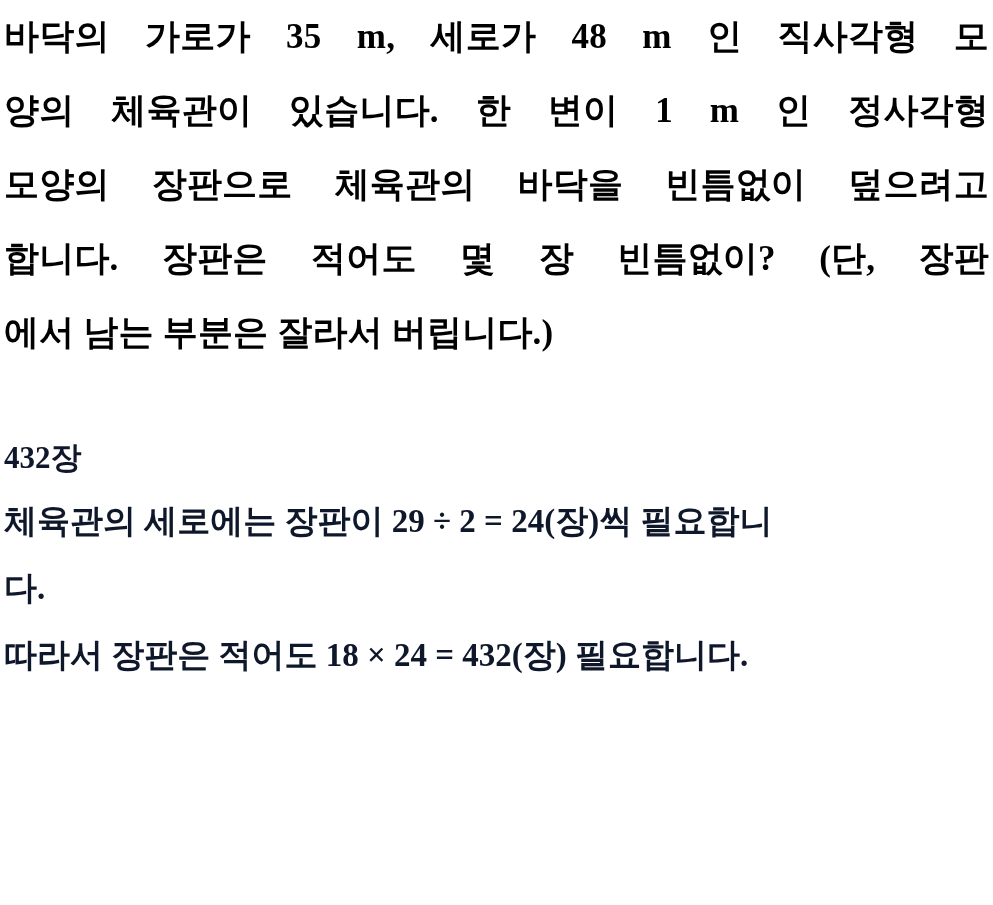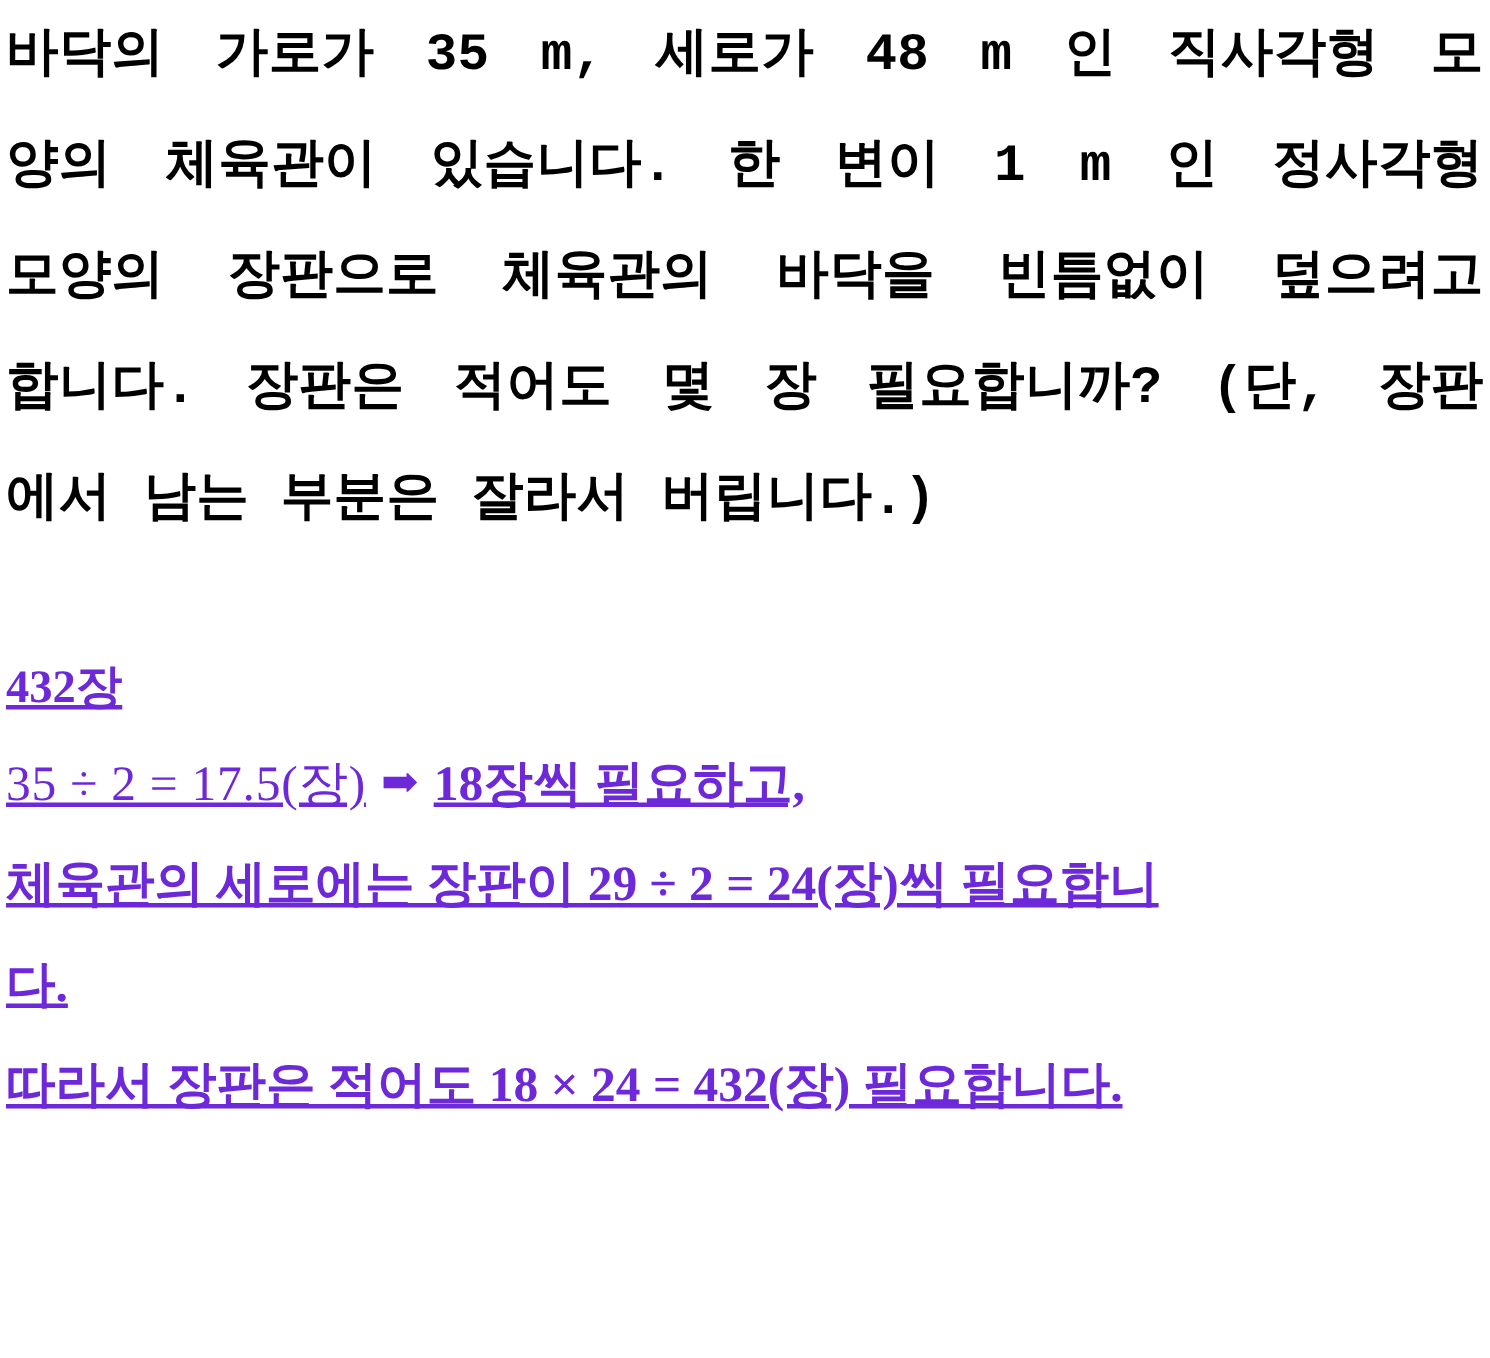--- a/index.html
+++ b/index.html
@@ -19,40 +19,38 @@
     height: 905px;
     box-sizing: border-box;
     padding: 0 4px;
   }
   .problem {
     color: #000000;
     font-size: 35px;
     line-height: 74px;
     font-weight: 700;
     letter-spacing: 0.2px;
-    font-family: Liberation Mono, monospace;
   }
   .problem .line {
     white-space: nowrap;
     display: block;
     text-align: justify;
     text-align-last: justify;
   }
   .problem .line.last {
     text-align-last: left;
   }
   .gap {
     height: 58px;
   }
   .solution {
-    color: #6d28d9;
+    color: #0f172a;
     font-size: 33px;
     line-height: 67px;
     font-weight: 700;
-    text-decoration: underline;
   }
   .solution .ans {
     display: block;
     font-size: 31px;
     line-height: 60px;
   }
   .solution .line {
     display: block;
     white-space: nowrap;
   }
@@ -75,29 +73,26 @@
 </style>
 </head>
 <body>
 
 <div class="page">
 
   <div class="problem">
     <span class="line">바닥의 가로가 35 m, 세로가 48 m 인 직사각형 모</span>
     <span class="line">양의 체육관이 있습니다. 한 변이 1 m 인 정사각형</span>
     <span class="line">모양의 장판으로 체육관의 바닥을 빈틈없이 덮으려고</span>
-    <span class="line">합니다. 장판은 적어도 몇 장 필요합니까? (단, 장판</span>
+    <span class="line">합니다. 장판은 적어도 몇 장 빈틈없이? (단, 장판</span>
     <span class="line last">에서 남는 부분은 잘라서 버립니다.)</span>
   </div>
 
   <div class="gap"></div>
 
   <div class="solution">
     <span class="ans">432장</span>
-    <span class="line">
-      <span class="math">35 ÷ 2 = 17.5(장)</span><span class="arrow">➡</span><span>18장씩 필요하고,</span>
-    </span>
     <span class="line">체육관의 세로에는 장판이 29 ÷ 2 = 24(장)씩 필요합니</span>
     <span class="line">다.</span>
     <span class="line">따라서 장판은 적어도 18 × 24 = 432(장) 필요합니다.</span>
   </div>
 
 </div>
 
 </body></html>

